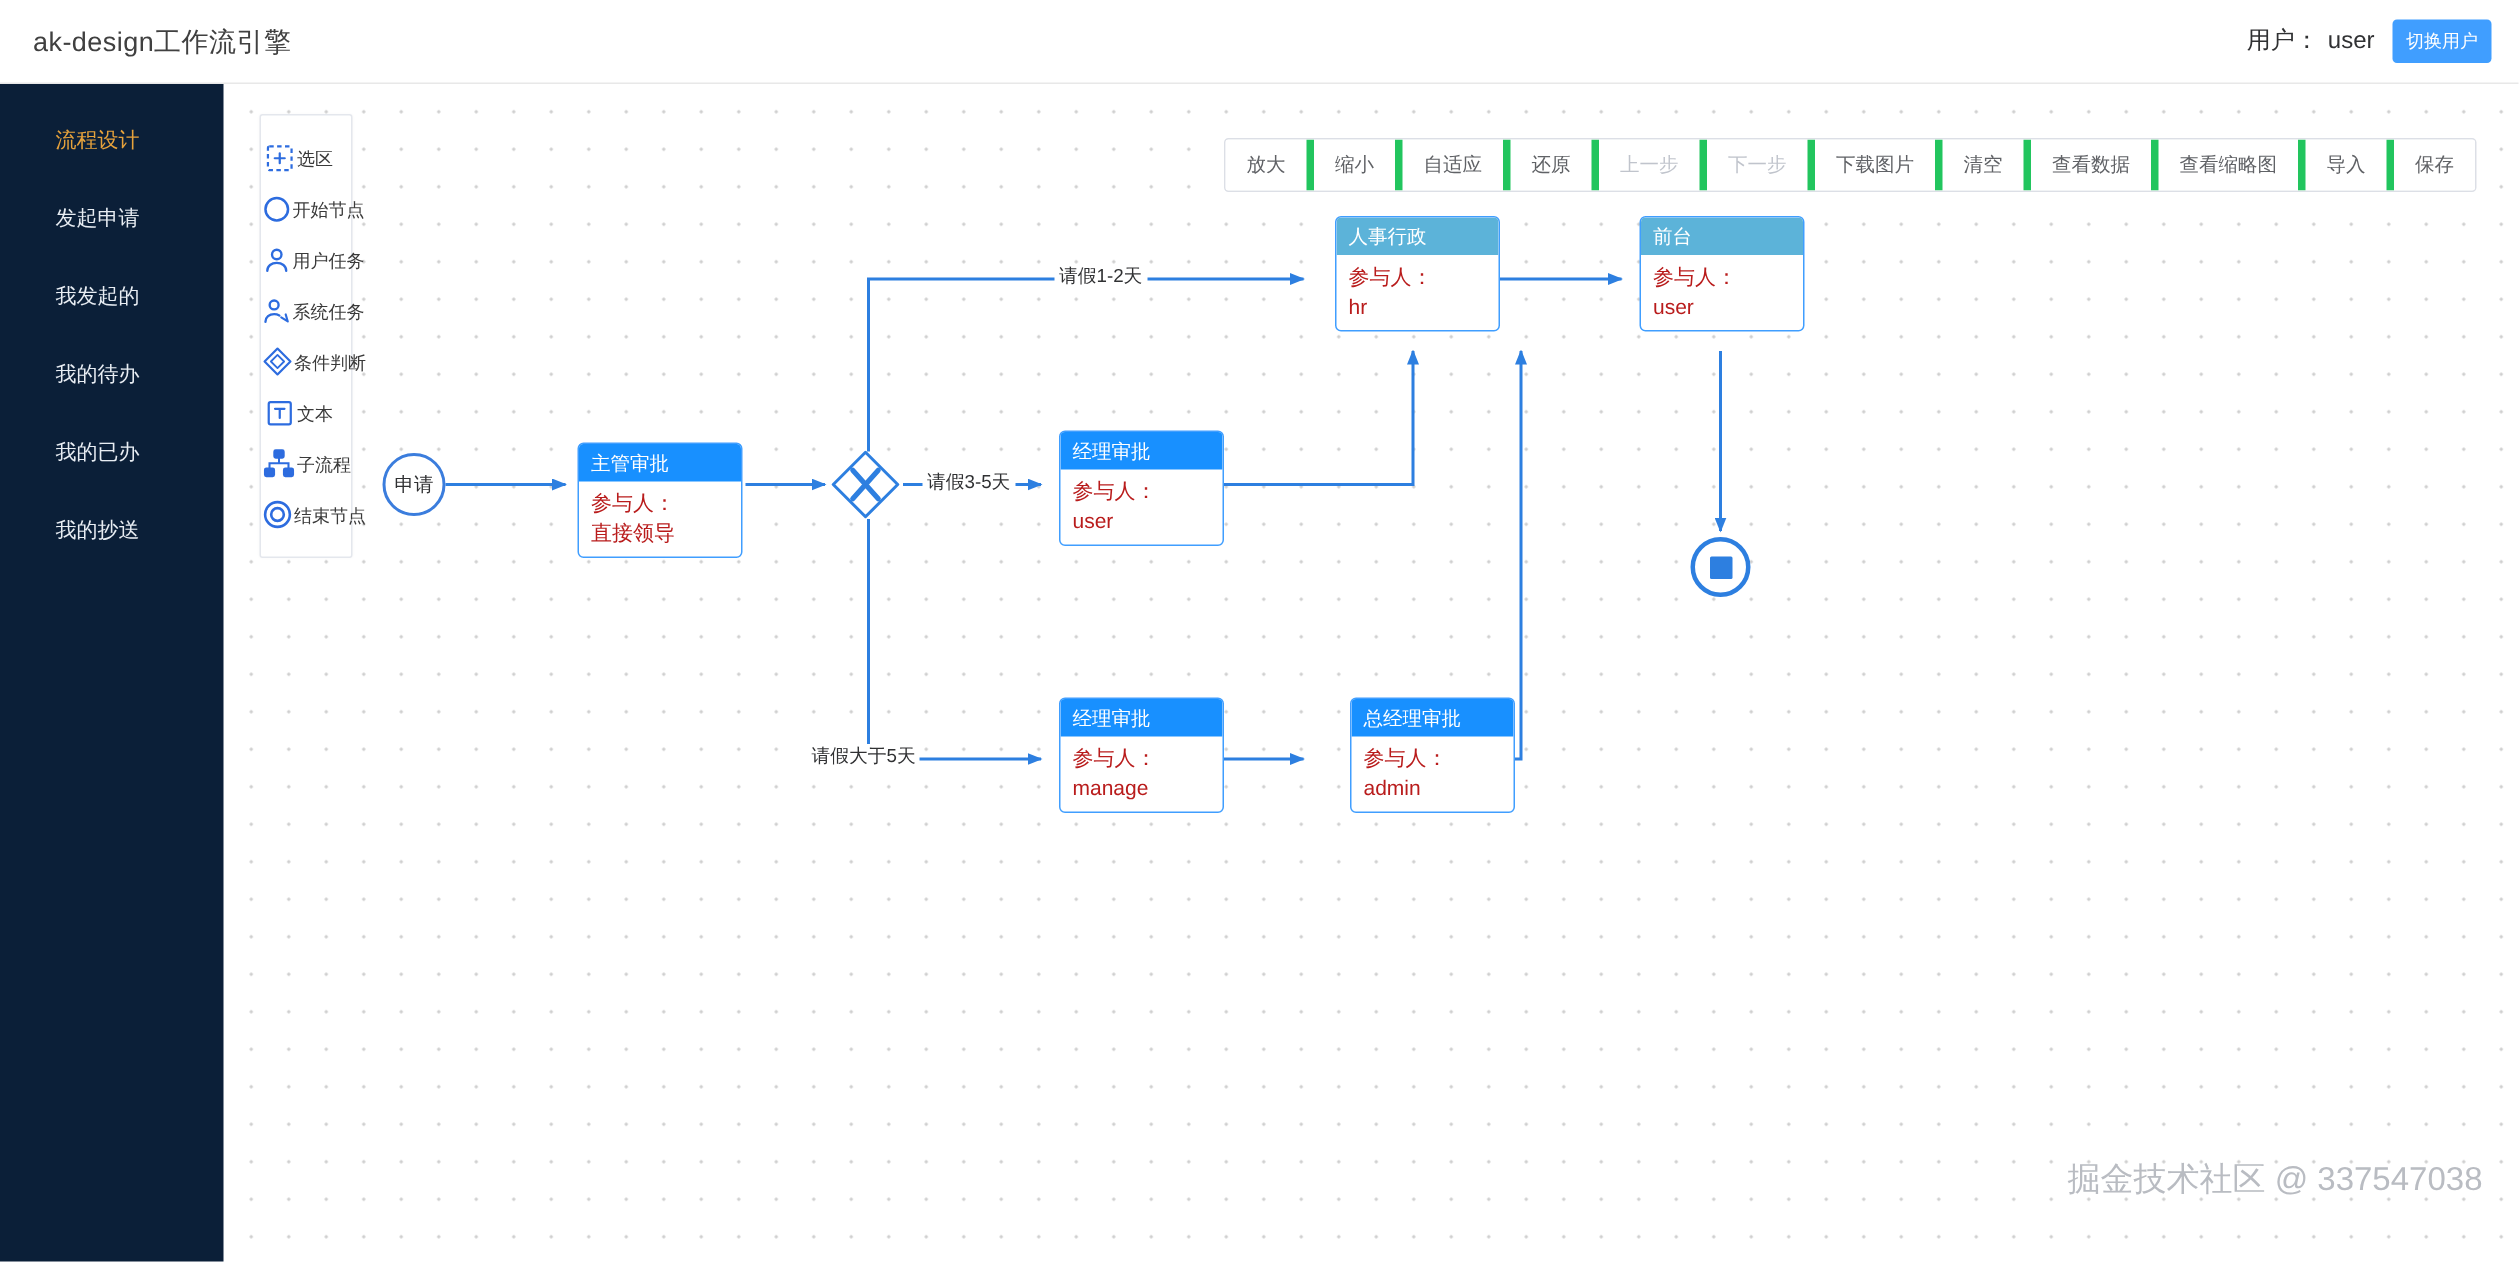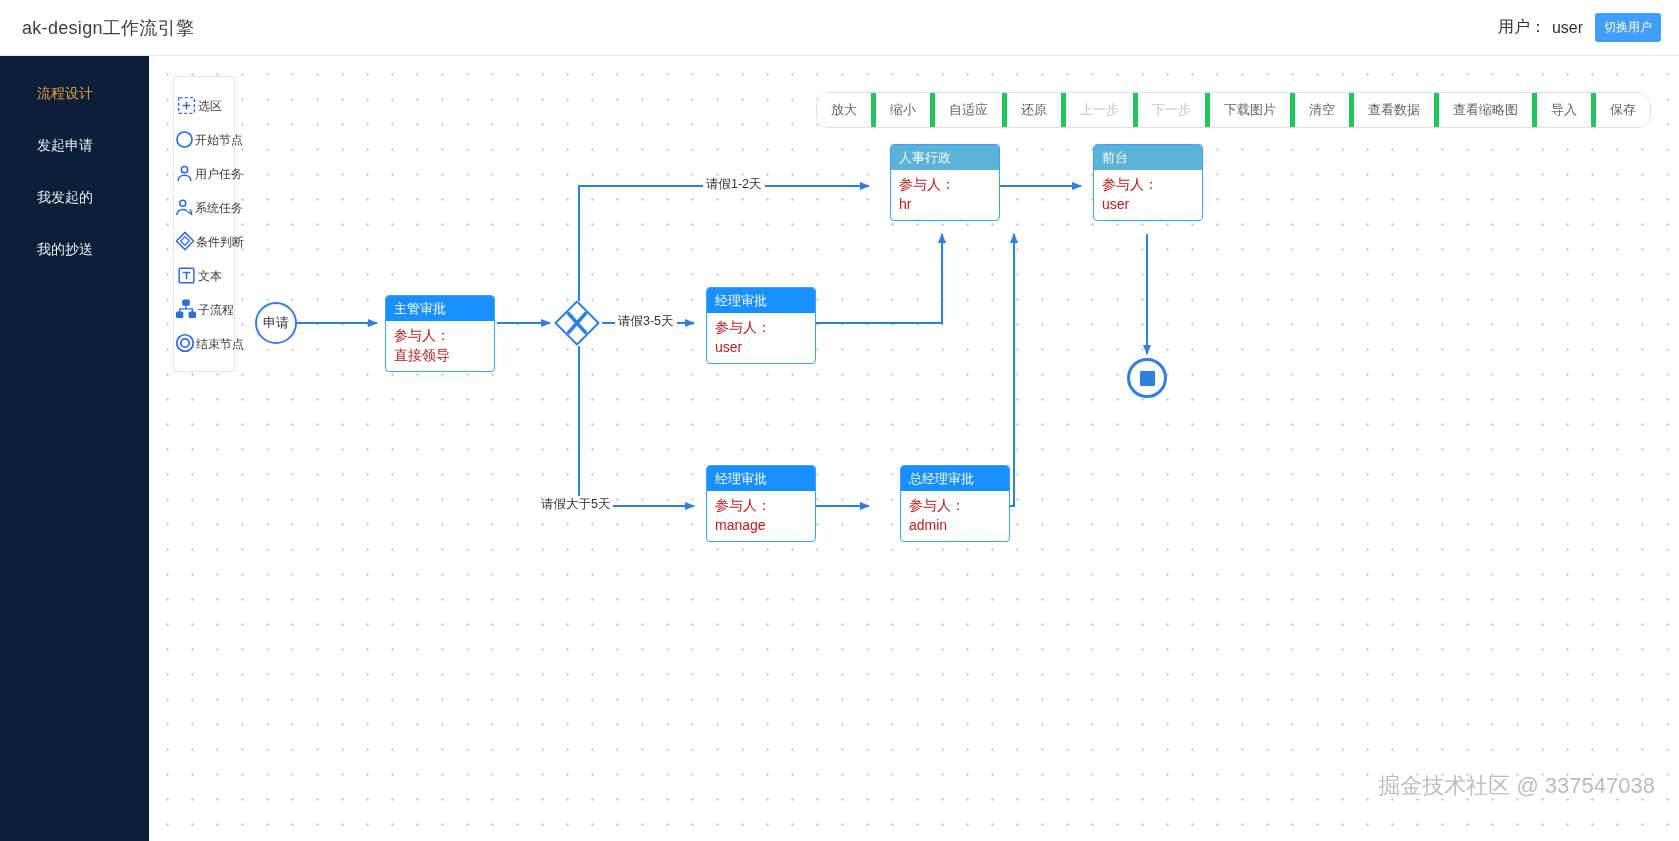--- a/index.html
+++ b/index.html
@@ -97,21 +97,21 @@
     margin-top: 3px;
     font-size: 12px; color: #3a3a3a; white-space: nowrap;
   }
 
   
   .toolbar {
     position: absolute; right: 28px; top: 36px;
     display: flex; align-items: flex-end;
     background: #ffffff;
     border: 1px solid #dcdfe6;
-    border-radius: 13px;
+    border-radius: 3px;
     overflow: hidden;
     z-index: 12;
   }
   .tb-btn {
     font-family: inherit;
     background: #ffffff;
     border: none;
     border-left: 5px solid #22c55e;
     color: #606266;
     font-size: 13px;
@@ -220,20 +220,22 @@
     <span class="user-label">用户：</span>
     <span class="user-name">user</span>
     <button class="switch-user-btn">切换用户</button>
   </div>
 </div>
 
 <nav class="sidebar">
   <div class="nav-item active">流程设计</div>
   <div class="nav-item">发起申请</div>
   <div class="nav-item">我发起的</div>
+  <div class="nav-item">我的待办</div>
+  <div class="nav-item">我的已办</div>
   <div class="nav-item">我的抄送</div>
 </nav>
 
 <div class="canvas-wrap">
 
   <div class="palette">
 
     <div class="palette-item">
       <span class="palette-ico">
         <svg width="21" height="21" viewBox="0 0 24 24" fill="none" stroke="#2d6cdf" stroke-width="1.7">

